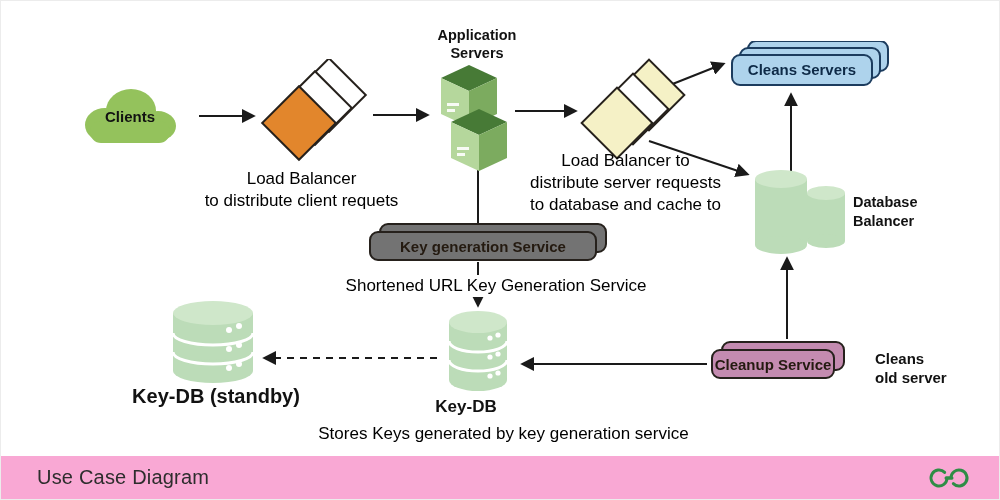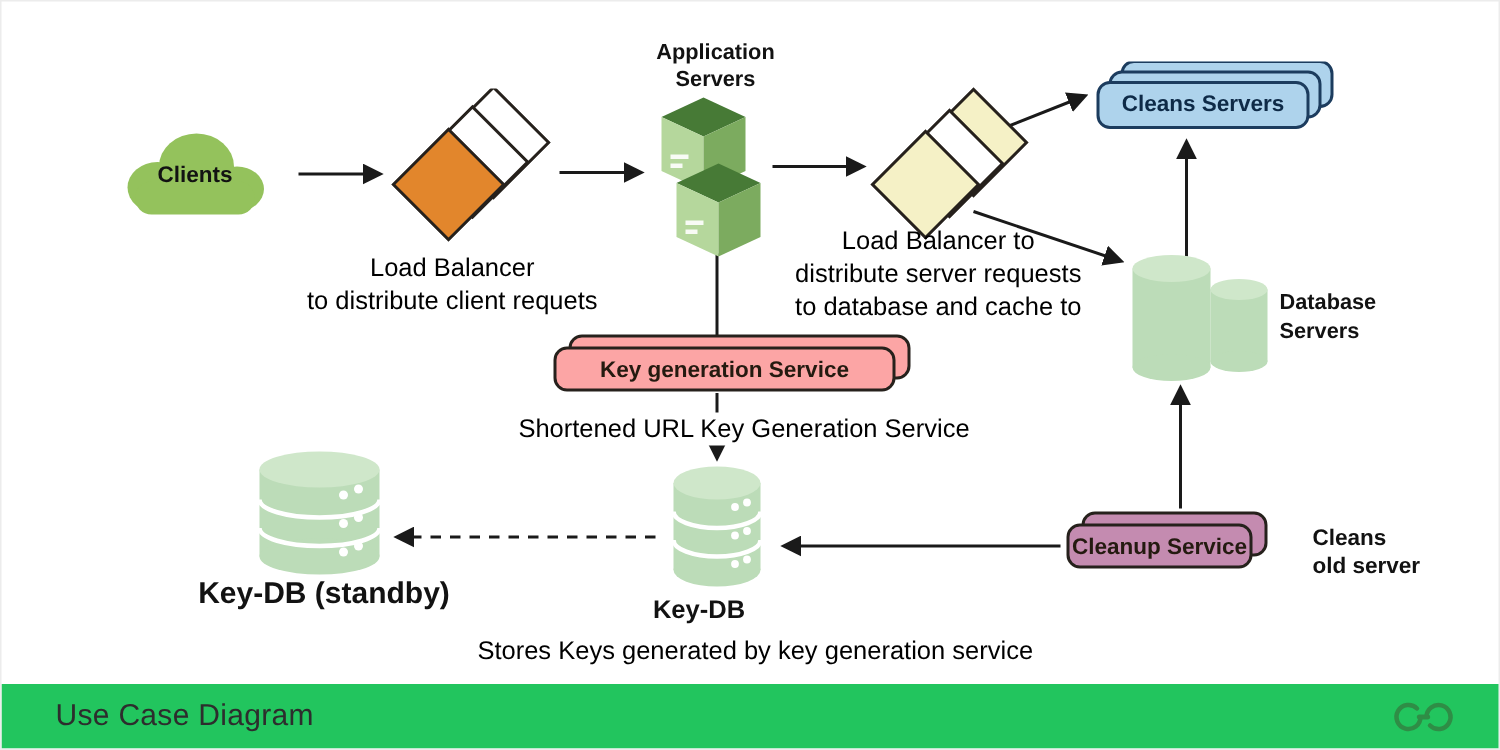--- a/index.html
+++ b/index.html
@@ -16,24 +16,24 @@
   .blabel{
     font-weight:bold;color:#121212;text-align:center;white-space:pre-line;
   }
   .badge-back,.badge-front{
     position:absolute;border:2px solid #26211c;border-radius:9px;box-sizing:border-box;
   }
   .badge-front{
     display:flex;align-items:center;justify-content:center;
     font-weight:bold;font-size:15px;color:#241a10;
   }
-  .keygen .badge-back,.keygen .badge-front{background:#fca5a5;width:228px;height:30px;}
+  .keygen .badge-back,.keygen .badge-front{background:#737373;width:228px;height:30px;}
   .cleanup .badge-back,.cleanup .badge-front{background:#c48bb0;width:124px;height:30px;}
   .footer{
-    position:absolute;left:0;bottom:0;width:1000px;height:43px;background:#22c55e;
+    position:absolute;left:0;bottom:0;width:1000px;height:43px;background:#f9a8d4;
     display:flex;align-items:center;justify-content:space-between;
     padding:0 28px 0 36px;box-sizing:border-box;
   }
   .footer-title{font-size:20px;color:#2d2d2d;font-weight:500;letter-spacing:.2px;}
   svg{display:block;}
 </style>
 </head>
 <body>
 
 <div class="stage">
@@ -120,21 +120,21 @@
 
     <rect x="56" y="26" width="38" height="48" fill="#bcdcb8"></rect>
     <ellipse cx="75" cy="74" rx="19" ry="7" fill="#bcdcb8"></ellipse>
     <ellipse cx="75" cy="26" rx="19" ry="7" fill="#cfe7ca"></ellipse>
 
     <rect x="4" y="12" width="52" height="66" fill="#bcdcb8"></rect>
     <ellipse cx="30" cy="78" rx="26" ry="9" fill="#bcdcb8"></ellipse>
     <ellipse cx="30" cy="12" rx="26" ry="9" fill="#cfe7ca"></ellipse>
   </svg>
   <div class="abs blabel" style="left:852px;top:192px;font-size:14.5px;line-height:19px;text-align:left;">Database
-Servers</div>
+Balancer</div>
 
   <div class="abs keygen" style="left:368px;top:222px;width:240px;height:42px;">
     <div class="badge-back" style="left:10px;top:0;"></div>
     <div class="badge-front" style="left:0;top:8px;">Key generation Service</div>
   </div>
   <div class="abs caption" style="left:300px;top:274px;width:390px;background:#fff;">Shortened URL Key Generation Service</div>
 
   <svg class="abs" style="left:444px;top:308px" width="66" height="86" viewBox="0 0 66 86">
     <rect x="4" y="13" width="58" height="58" fill="#bcdcb8"></rect>
     <ellipse cx="33" cy="71" rx="29" ry="11" fill="#bcdcb8"></ellipse>

